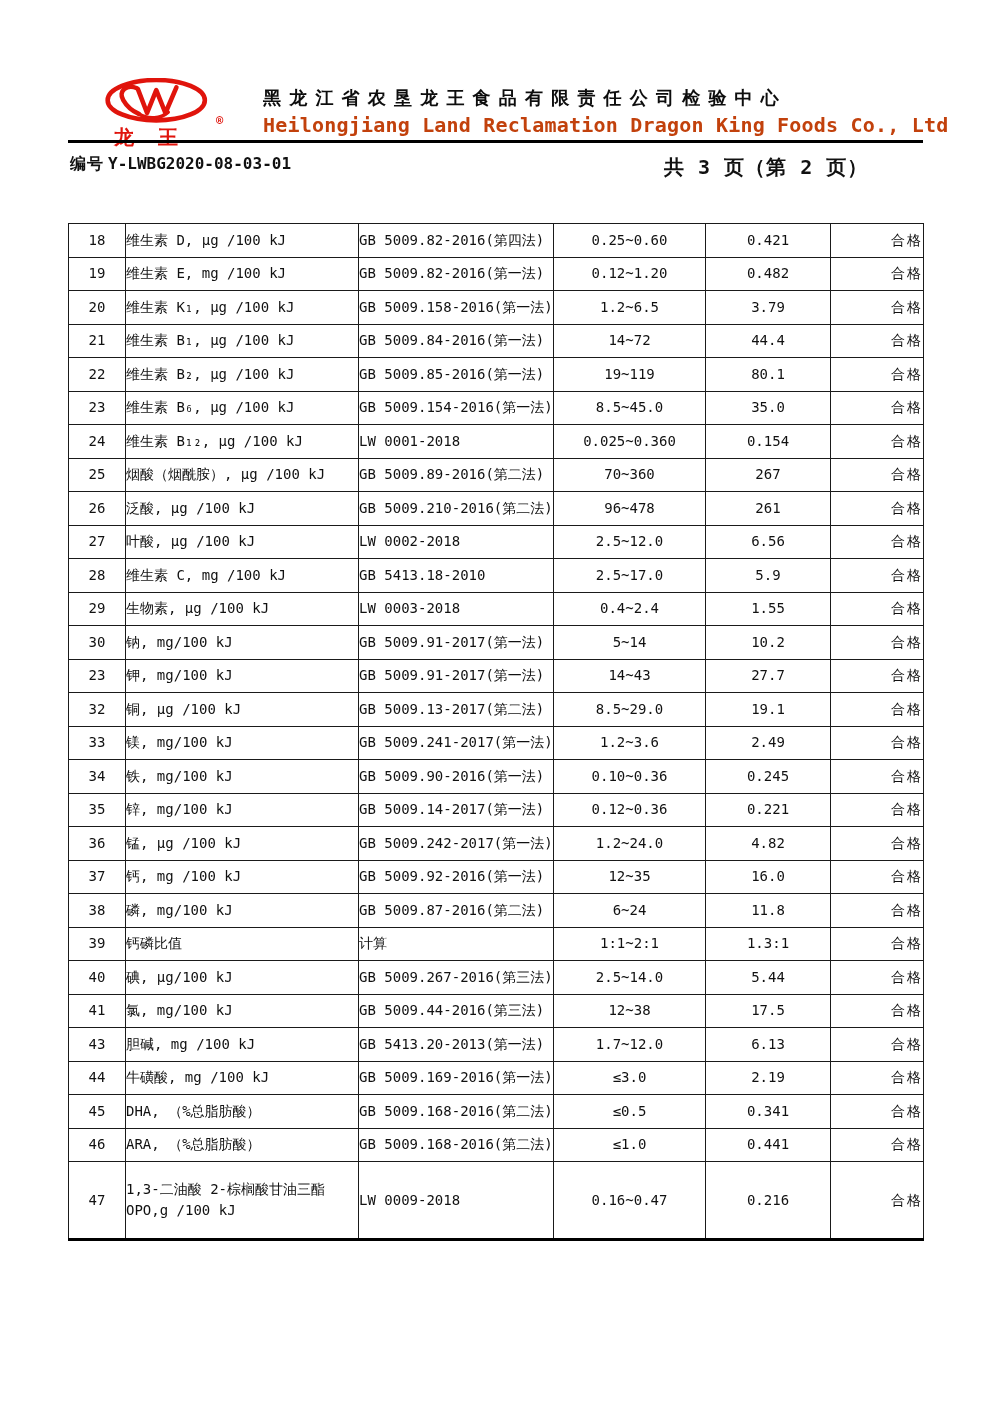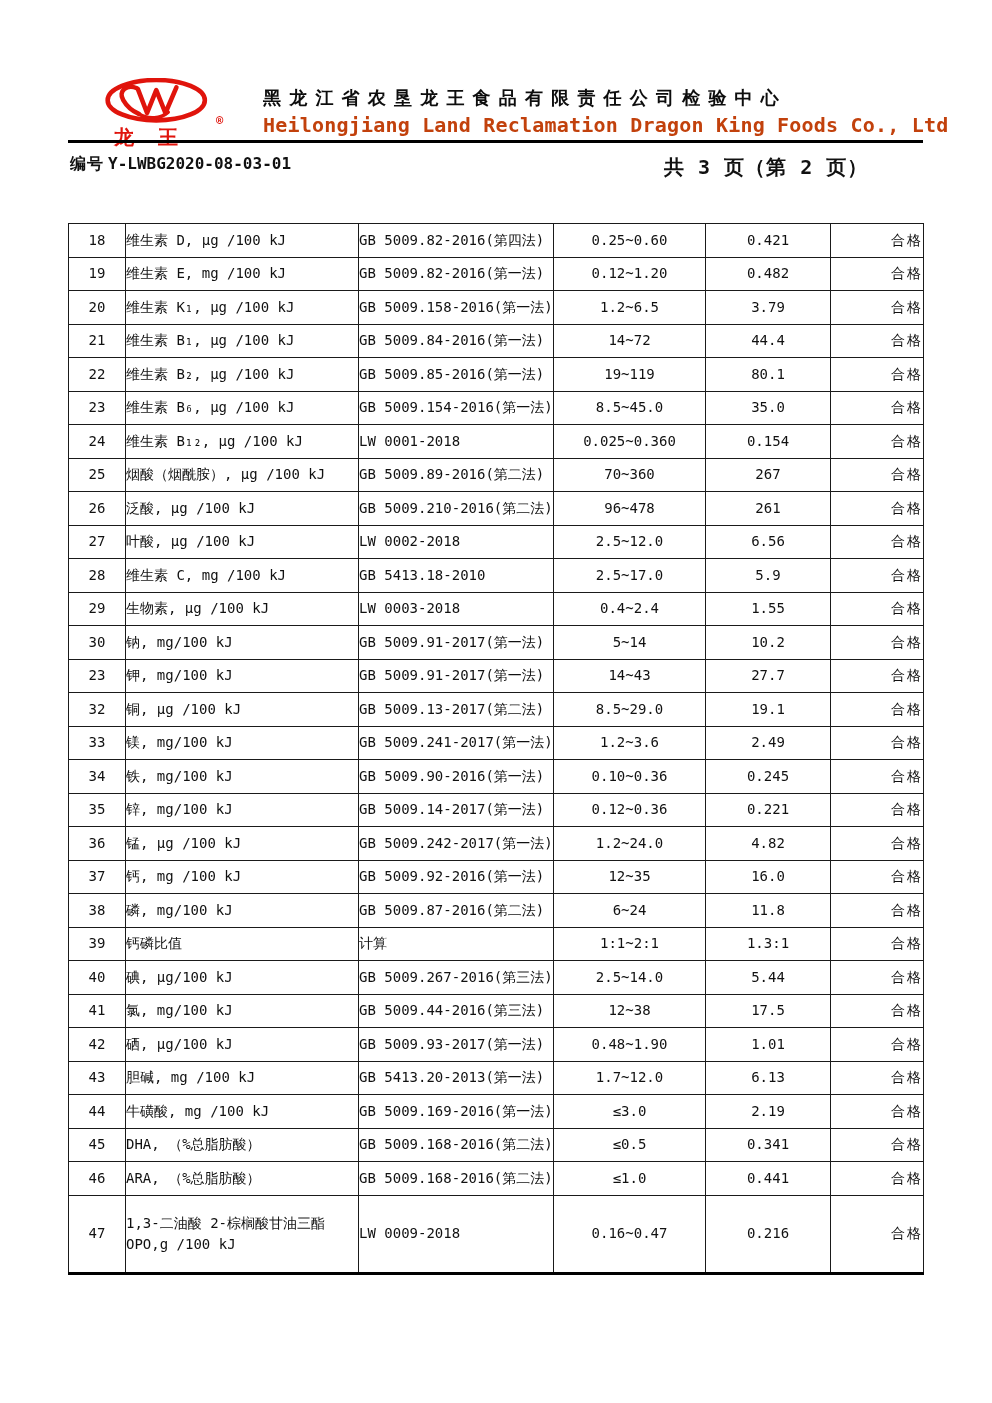--- a/index.html
+++ b/index.html
@@ -259,28 +259,20 @@
         </tr>
         <tr class="row">
           <td class="col-no">41</td>
           <td class="col-item">氯, mg/100 kJ</td>
           <td class="col-method">GB 5009.44-2016(第三法)</td>
           <td class="col-range">12~38</td>
           <td class="col-result">17.5</td>
           <td class="col-verdict">合格</td>
         </tr>
         <tr class="row">
-          <td class="col-no">42</td>
-          <td class="col-item">硒, μg/100 kJ</td>
-          <td class="col-method">GB 5009.93-2017(第一法)</td>
-          <td class="col-range">0.48~1.90</td>
-          <td class="col-result">1.01</td>
-          <td class="col-verdict">合格</td>
-        </tr>
-        <tr class="row">
           <td class="col-no">43</td>
           <td class="col-item">胆碱, mg /100 kJ</td>
           <td class="col-method">GB 5413.20-2013(第一法)</td>
           <td class="col-range">1.7~12.0</td>
           <td class="col-result">6.13</td>
           <td class="col-verdict">合格</td>
         </tr>
         <tr class="row">
           <td class="col-no">44</td>
           <td class="col-item">牛磺酸, mg /100 kJ</td>

